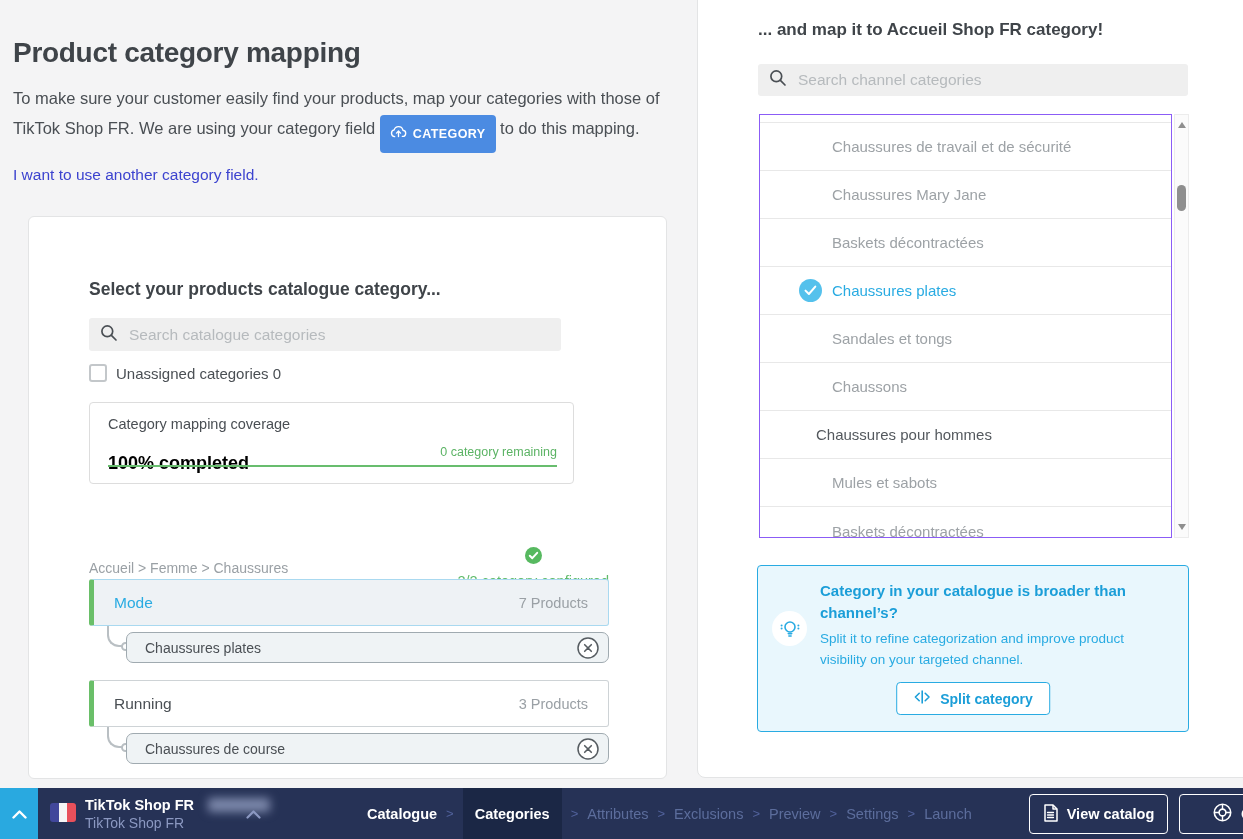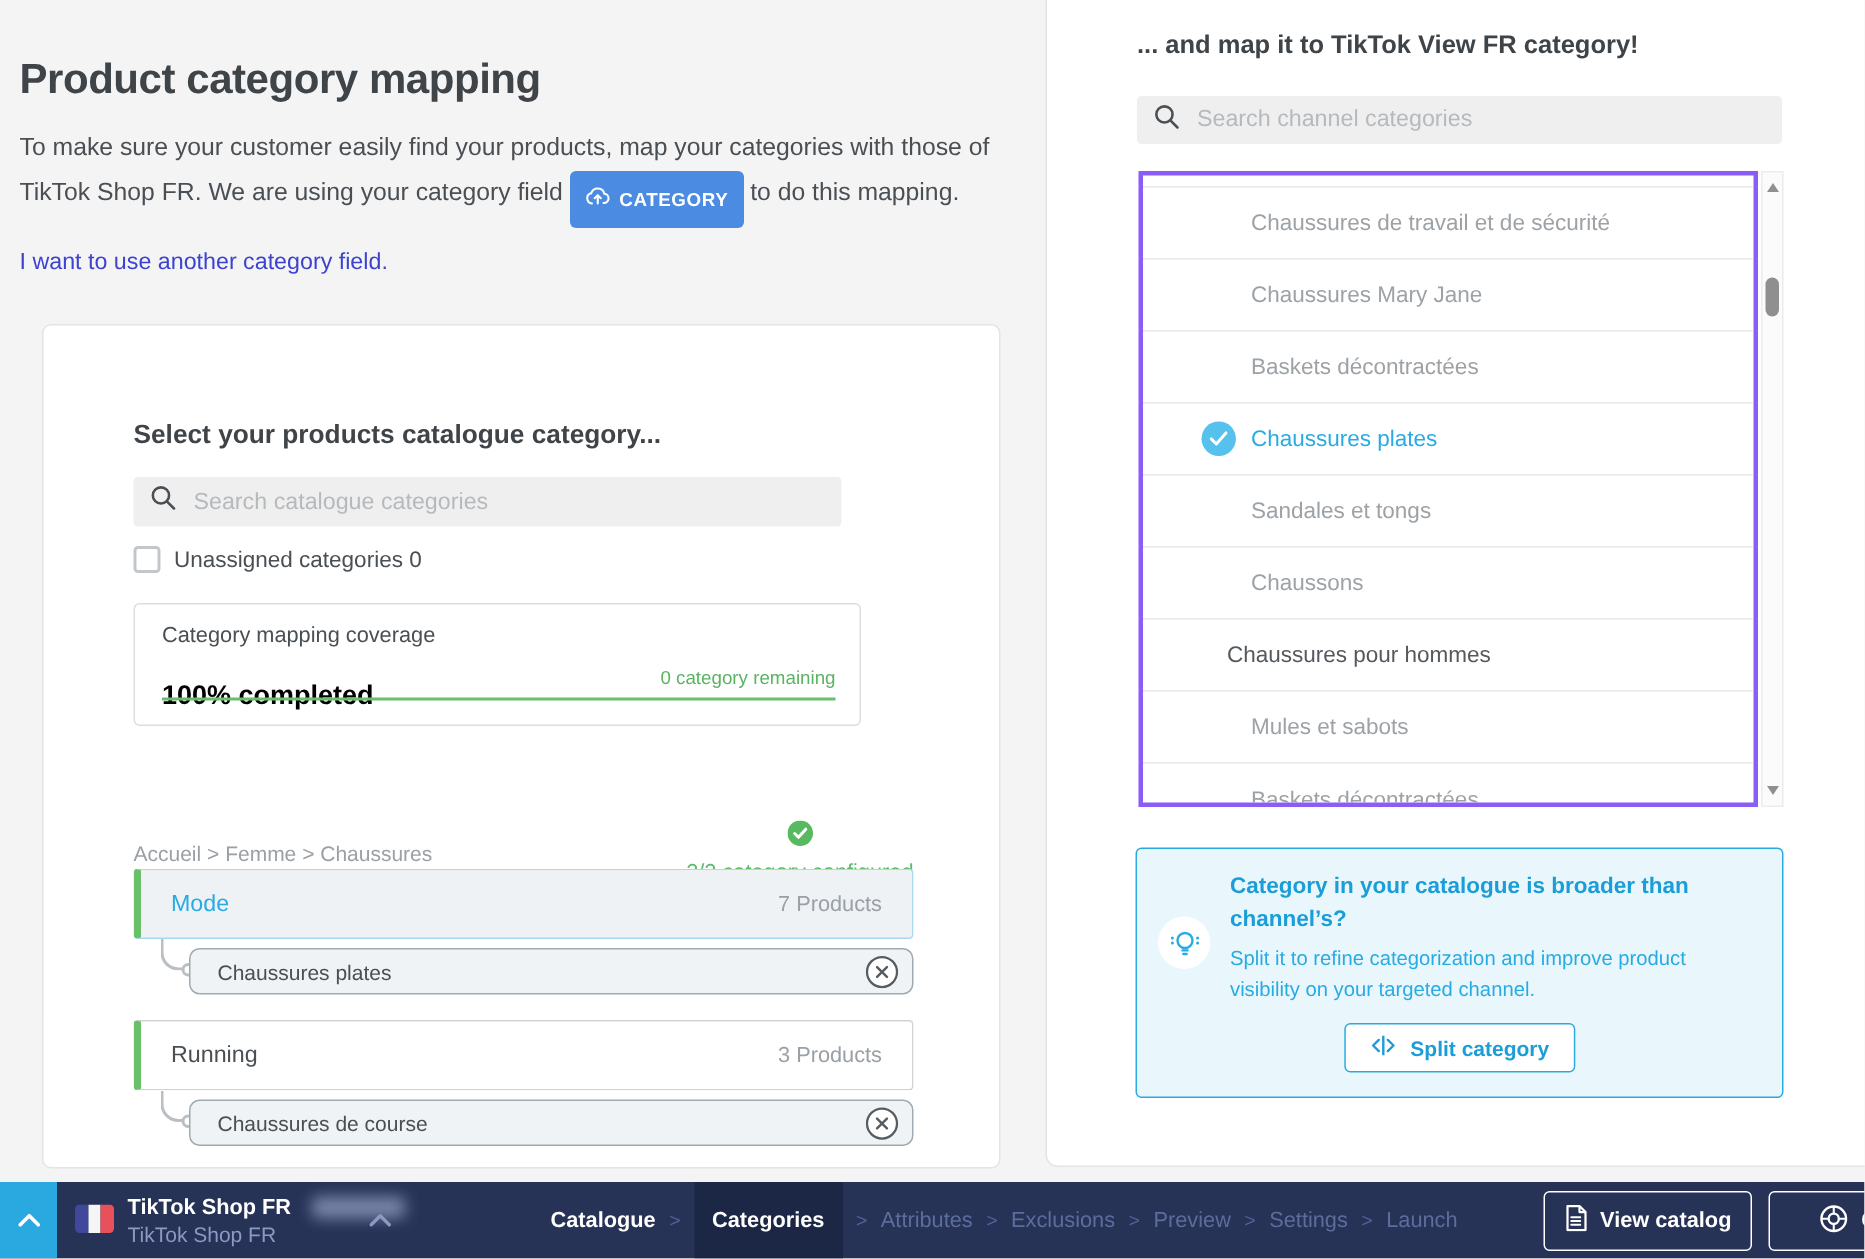--- a/index.html
+++ b/index.html
@@ -50,21 +50,21 @@
   .dot-1{top:425px;}  .dot-2{top:526px;}
   .chip{position:absolute;left:97px;width:483px;height:31px;box-sizing:border-box;background:#eff3f5;border:1px solid #a0aab0;border-radius:7px;
         display:flex;align-items:center;justify-content:space-between;padding:0 9px 0 18px;}
   .chip-1{top:415px;}  .chip-2{top:516px;}
   .chip-label{font-size:14px;color:#4a4f54;}
   .chip-x{width:22px;height:22px;cursor:pointer;display:flex;align-items:center;justify-content:center;}
 
   
   .rc-heading{position:absolute;left:60px;top:31px;font-size:17px;font-weight:bold;color:#3f4449;}
   .rc-search{left:60px;top:75px;width:430px;height:32px;}
-  .chan-list{position:absolute;left:61px;top:125px;width:413px;height:424px;border:3px solid #8b5cf6;box-sizing:border-box;overflow:hidden;background:#fff;}
+  .chan-list{position:absolute;left:61px;top:125px;width:413px;height:424px;border:1px solid #8b5cf6;box-sizing:border-box;overflow:hidden;background:#fff;}
   .chan-row{height:48px;box-sizing:border-box;border-bottom:1px solid #e8e8e8;display:flex;align-items:center;padding-left:72px;font-size:15px;color:#9da2a6;cursor:pointer;position:relative;}
   .chan-row.lvl0{padding-left:56px;color:#54595e;}
   .chan-row.sel{color:#29abe2;}
   .chan-row.sliver{height:8px;}
   .chan-row.cut{border-bottom:none;}
   .chan-check{position:absolute;left:39px;top:12px;width:23px;height:23px;border-radius:50%;background:#55c1ec;display:flex;align-items:center;justify-content:center;}
   .chan-scroll{position:absolute;left:476px;top:125px;width:15px;height:424px;background:#fbfbfb;border:1px solid #ececec;box-sizing:border-box;}
   .scroll-up{position:absolute;left:3px;top:7px;width:0;height:0;border-left:4px solid transparent;border-right:4px solid transparent;border-bottom:6px solid #8f8f8f;cursor:pointer;}
   .scroll-down{position:absolute;left:3px;bottom:7px;width:0;height:0;border-left:4px solid transparent;border-right:4px solid transparent;border-top:6px solid #8f8f8f;cursor:pointer;}
   .scroll-thumb{position:absolute;left:2px;top:70px;width:9px;height:26px;border-radius:5px;background:#8f8f8f;cursor:grab;}
@@ -176,21 +176,21 @@
       <span class="chip-x">
           <svg width="22" height="22" viewBox="0 0 22 22">
             <circle cx="11" cy="11" r="10" fill="#fff" stroke="#565c61" stroke-width="1.5"></circle>
             <path d="M7.7 7.7l6.6 6.6M14.3 7.7l-6.6 6.6" stroke="#565c61" stroke-width="1.6" stroke-linecap="round"></path>
           </svg>
         </span>
     </div>
   </div>
 
   <div class="card right-card">
-    <div class="rc-heading">... and map it to TikTok View FR category!</div>
+    <div class="rc-heading">... and map it to Accueil Shop FR category!</div>
 
     <div class="search rc-search">
       <span><svg width="18" height="18" viewBox="0 0 18 18">
             <circle cx="7.3" cy="7.3" r="5.4" fill="none" stroke="#4a4f54" stroke-width="1.7"></circle>
             <line x1="11.4" y1="11.4" x2="16" y2="16" stroke="#4a4f54" stroke-width="1.7" stroke-linecap="round"></line>
           </svg></span>
       <input type="text" placeholder="Search channel categories" style="">
     </div>
 
     <div class="chan-list">

